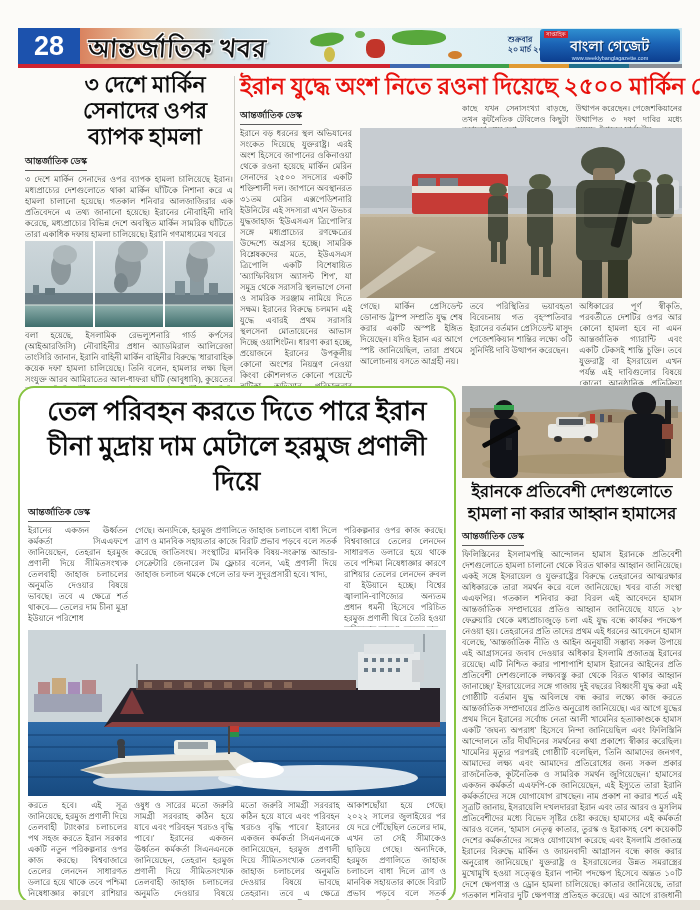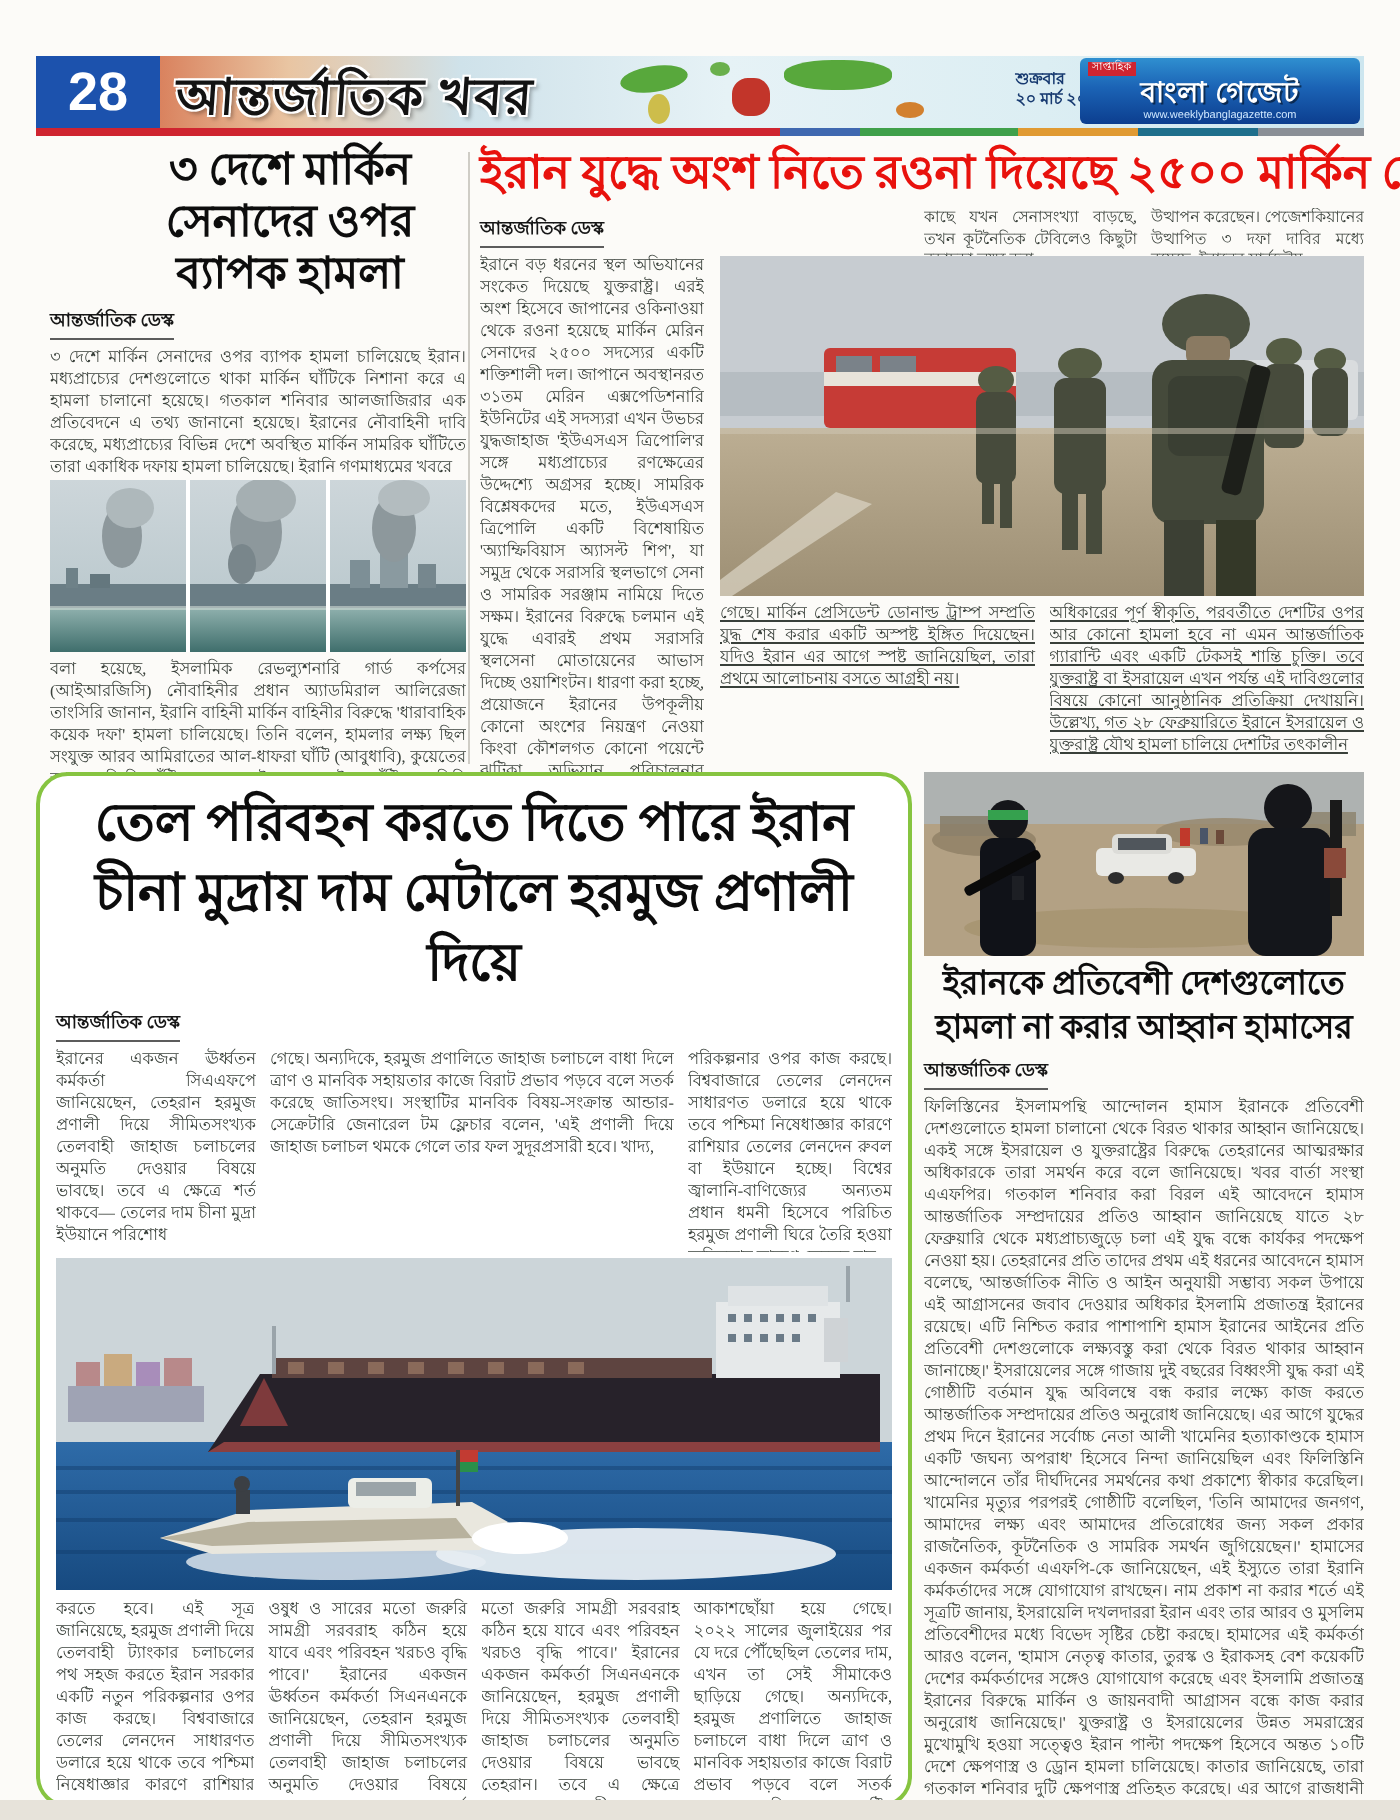--- a/index.html
+++ b/index.html
@@ -53,21 +53,21 @@
   .a1{left:25px;top:72px;width:208px;}
   .a1 .hl{font-size:22px;line-height:26px;font-weight:800;color:#0d0d0d;text-align:center;margin-left:32px;}
   
   .a2{left:240px;top:72px;width:442px;}
   .a2 .hl{font-size:23px;line-height:30px;font-weight:800;color:#e8120d;text-align:center;white-space:nowrap;}
   .a2-grid{display:grid;grid-template-columns:112px 1fr;column-gap:8px;margin-top:2px;}
   .a2-col1{height:282px;}
   .a2-top{display:flex;gap:7px;margin-left:102px;height:24px;overflow:hidden;}
   .a2-top>div{flex:1;font-size:7.8px;line-height:10.5px;text-align:justify;color:#39403a;}
   .a2-bottom{display:flex;gap:7px;height:84px;overflow:hidden;margin-top:3px;}
-  .a2-bottom>div{flex:1;text-decoration:underline;}
+  .a2-bottom>div{flex:1;}
   .vdiv{left:234px;top:76px;width:1px;height:306px;background:#cfcdc6;}
   
   .a3{left:18px;top:386px;width:438px;height:518px;border:2.5px solid #86c440;
     border-radius:16px;background:#fff;box-sizing:border-box;padding:6px 8px;}
   .a3 .hl{font-size:26px;line-height:35px;font-weight:800;color:#0c0c0c;text-align:center;}
   .a3-top{display:flex;gap:7px;height:102px;overflow:hidden;}
   .a3-top .w1{flex:0 0 100px;} .a3-top .w2{flex:1;} .a3-top .w3{flex:0 0 102px;}
   .a3-bottom{display:flex;gap:7px;height:146px;overflow:hidden;margin-top:4px;}
   .a3-bottom>div{flex:1;}
   
@@ -205,20 +205,21 @@
           <rect x="216" y="52" width="56" height="82" rx="10" fill="#454a3b"></rect>
           <rect x="224" y="60" width="40" height="40" rx="6" fill="#3a3f33"></rect>
           <rect x="222" y="132" width="20" height="38" fill="#3c4034"></rect>
           <rect x="248" y="132" width="20" height="38" fill="#343828"></rect>
           <rect x="258" y="54" width="10" height="66" rx="3" transform="rotate(14 263 87)" fill="#1d1f1a"></rect>
         </g>
         <rect x="0" y="86" width="322" height="3" fill="#cfc8b6" opacity=".5"></rect>
       </svg>
       <div class="a2-bottom">
         <div class="body-txt">গেছে। মার্কিন প্রেসিডেন্ট ডোনাল্ড ট্রাম্প সম্প্রতি যুদ্ধ শেষ করার একটি অস্পষ্ট ইঙ্গিত দিয়েছেন। যদিও ইরান এর আগে স্পষ্ট জানিয়েছিল, তারা প্রথমে আলোচনায় বসতে আগ্রহী নয়।</div>
+        <div class="body-txt">তবে পরিস্থিতির ভয়াবহতা বিবেচনায় গত বৃহস্পতিবার ইরানের বর্তমান প্রেসিডেন্ট মাসুদ পেজেশকিয়ান শান্তির লক্ষ্যে ৩টি সুনির্দিষ্ট দাবি উত্থাপন করেছেন।</div>
         <div class="body-txt">অধিকারের পূর্ণ স্বীকৃতি, পরবর্তীতে দেশটির ওপর আর কোনো হামলা হবে না এমন আন্তর্জাতিক গ্যারান্টি এবং একটি টেকসই শান্তি চুক্তি। তবে যুক্তরাষ্ট্র বা ইসরায়েল এখন পর্যন্ত এই দাবিগুলোর বিষয়ে কোনো আনুষ্ঠানিক প্রতিক্রিয়া দেখায়নি। উল্লেখ্য, গত ২৮ ফেব্রুয়ারিতে ইরানে ইসরায়েল ও যুক্তরাষ্ট্র যৌথ হামলা চালিয়ে দেশটির তৎকালীন</div>
       </div>
     </div>
   </div>
 </div>
 
 <div class="abs a3">
   <div class="hl">
     <div>তেল পরিবহন করতে দিতে পারে ইরান</div>
     <div>চীনা মুদ্রায় দাম মেটালে হরমুজ প্রণালী দিয়ে</div>

